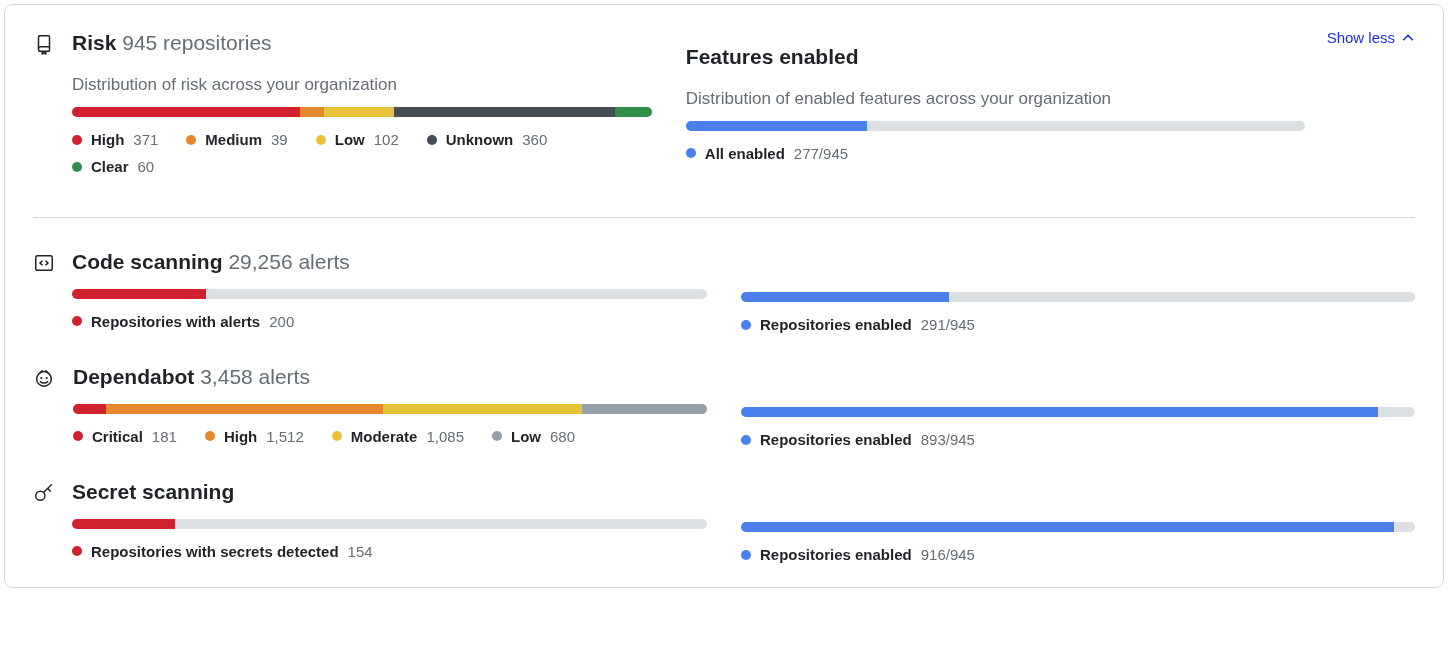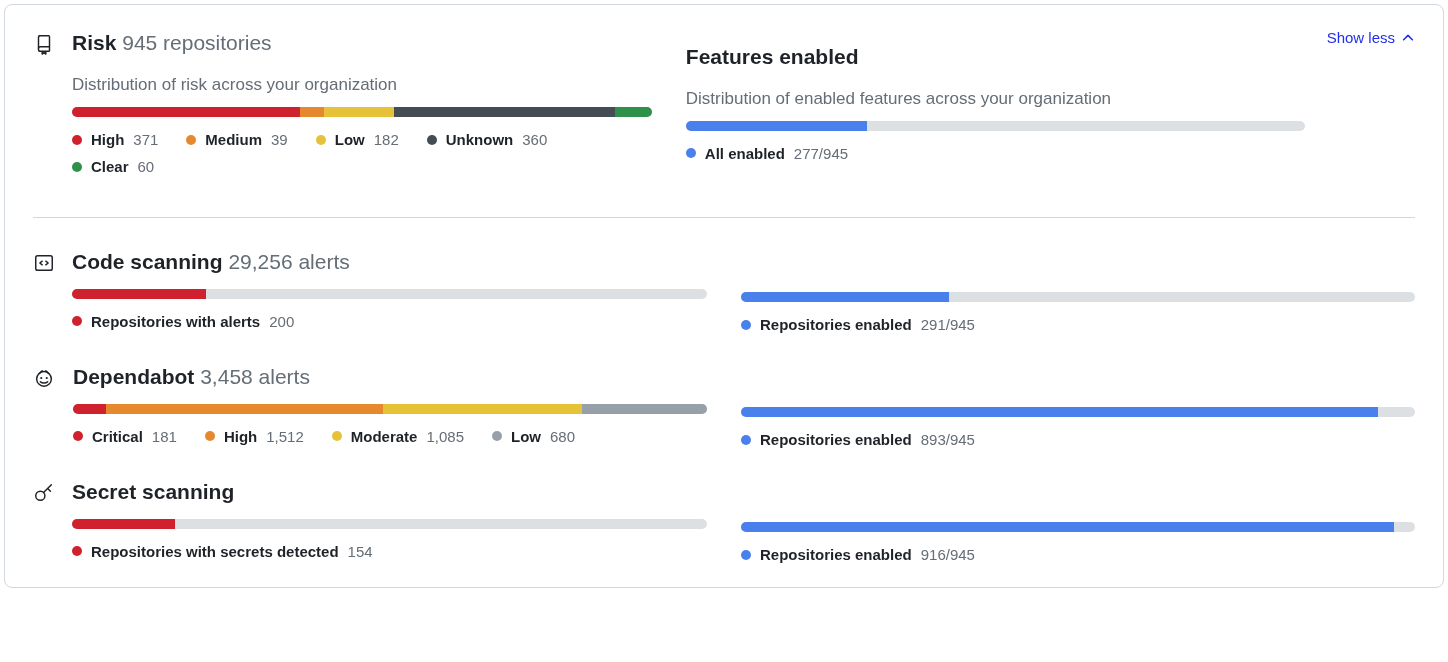--- a/index.html
+++ b/index.html
@@ -83,21 +83,21 @@
                 <span>371</span>
               </div>
               <div class="item">
                 <div class="dot" style="background:#e5882e"></div>
                 <b>Medium</b> 
                 <span>39</span>
               </div>
               <div class="item">
                 <div class="dot" style="background:#e6c239"></div>
                 <b>Low</b> 
-                <span>182</span>
+                <span>102</span>
               </div>
               <div class="item">
                 <div class="dot" style="background:#444c54"></div>
                 <b>Unknown</b> 
                 <span>360</span>
               </div>
               <div class="item">
                 <div class="dot" style="background:#2e9049"></div>
                 <b>Clear</b> 
                 <span>60</span>

